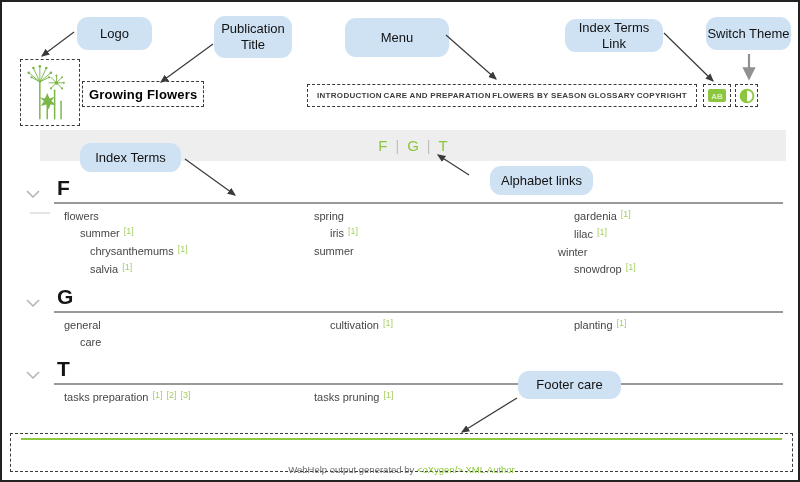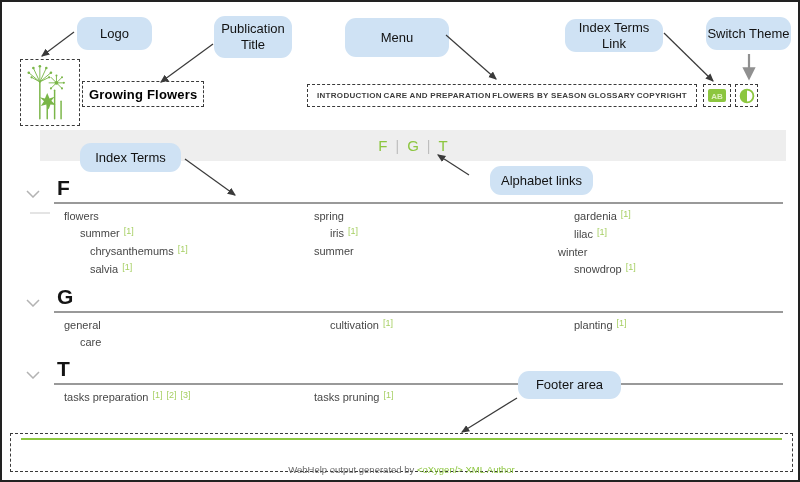--- a/index.html
+++ b/index.html
@@ -84,21 +84,21 @@
   </svg>
 
   <div id="callouts">
       <div class="co co-logo">Logo</div>
       <div class="co co-publication-title">Publication Title</div>
       <div class="co co-menu">Menu</div>
       <div class="co co-index-terms-link">Index Terms Link</div>
       <div class="co co-switch-theme">Switch Theme</div>
       <div class="co co-index-terms">Index Terms</div>
       <div class="co co-alphabet-links">Alphabet links</div>
-      <div class="co co-footer-area">Footer area</div>
+      <div class="co co-footer-area">Footer care</div>
     </div>
 
   <div class="logo-box">
     <svg width="48" height="58" viewBox="0 0 52 62">
       <g stroke="#7ab648" fill="none" stroke-width="1.6" stroke-linecap="round">
         <path d="M15 59 V19"></path>
           <path d="M31 59 V28"></path>
           <path d="M23 59 V44"></path>
           <path d="M38 59 V40"></path>
       </g>

